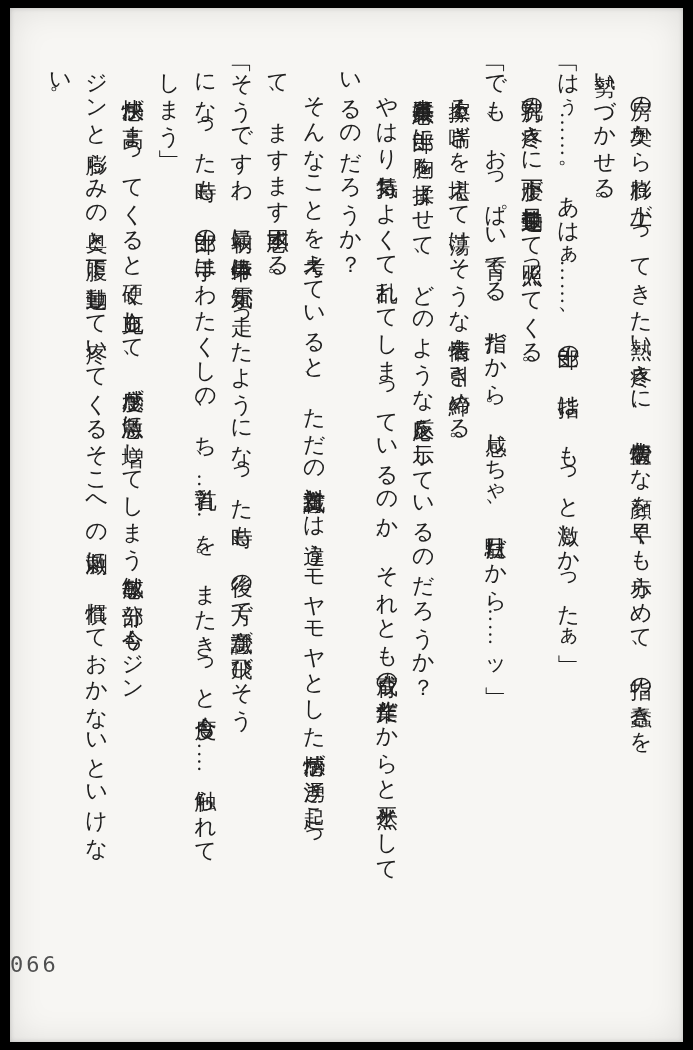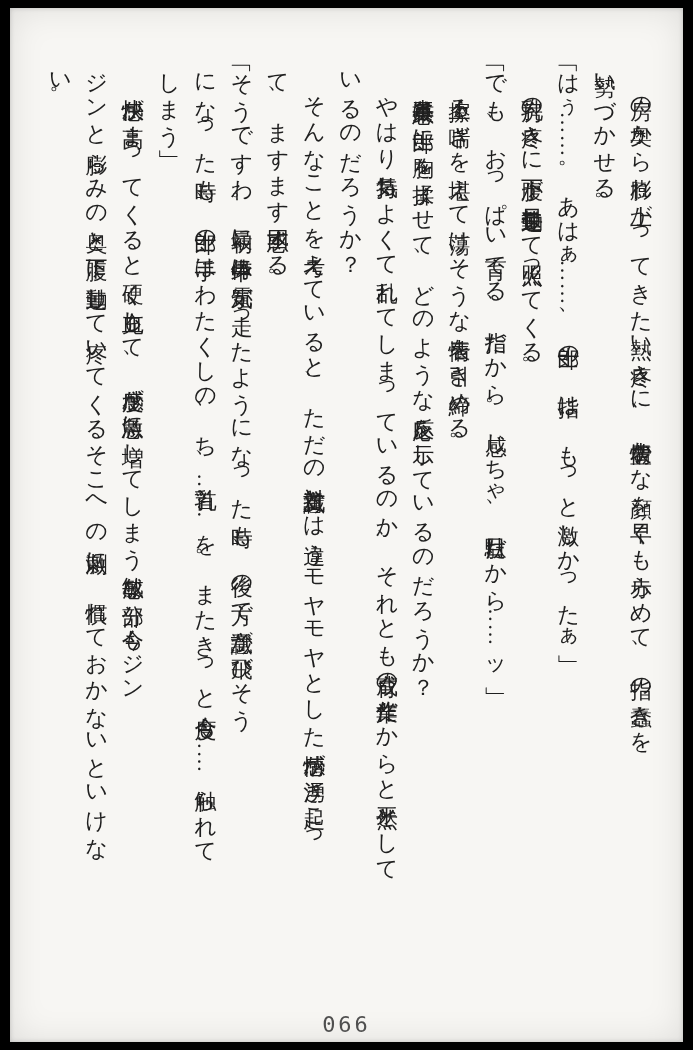--- a/index.html
+++ b/index.html
@@ -44,22 +44,21 @@
   .col {
     white-space: nowrap;
   }
   .col.indent {
     text-indent: 23px;
   }
   .folio {
     position: absolute;
     left: 0;
     right: 0;
-    top: 1004px;
-    text-align: center;
+    top: 944px;
     font-family: "DejaVu Sans Mono", "Liberation Mono", monospace;
     font-size: 22px;
     letter-spacing: 3px;
     color: var(--folio);
   }
 </style>
 </head>
 <body>
 
 <div class="frame">

